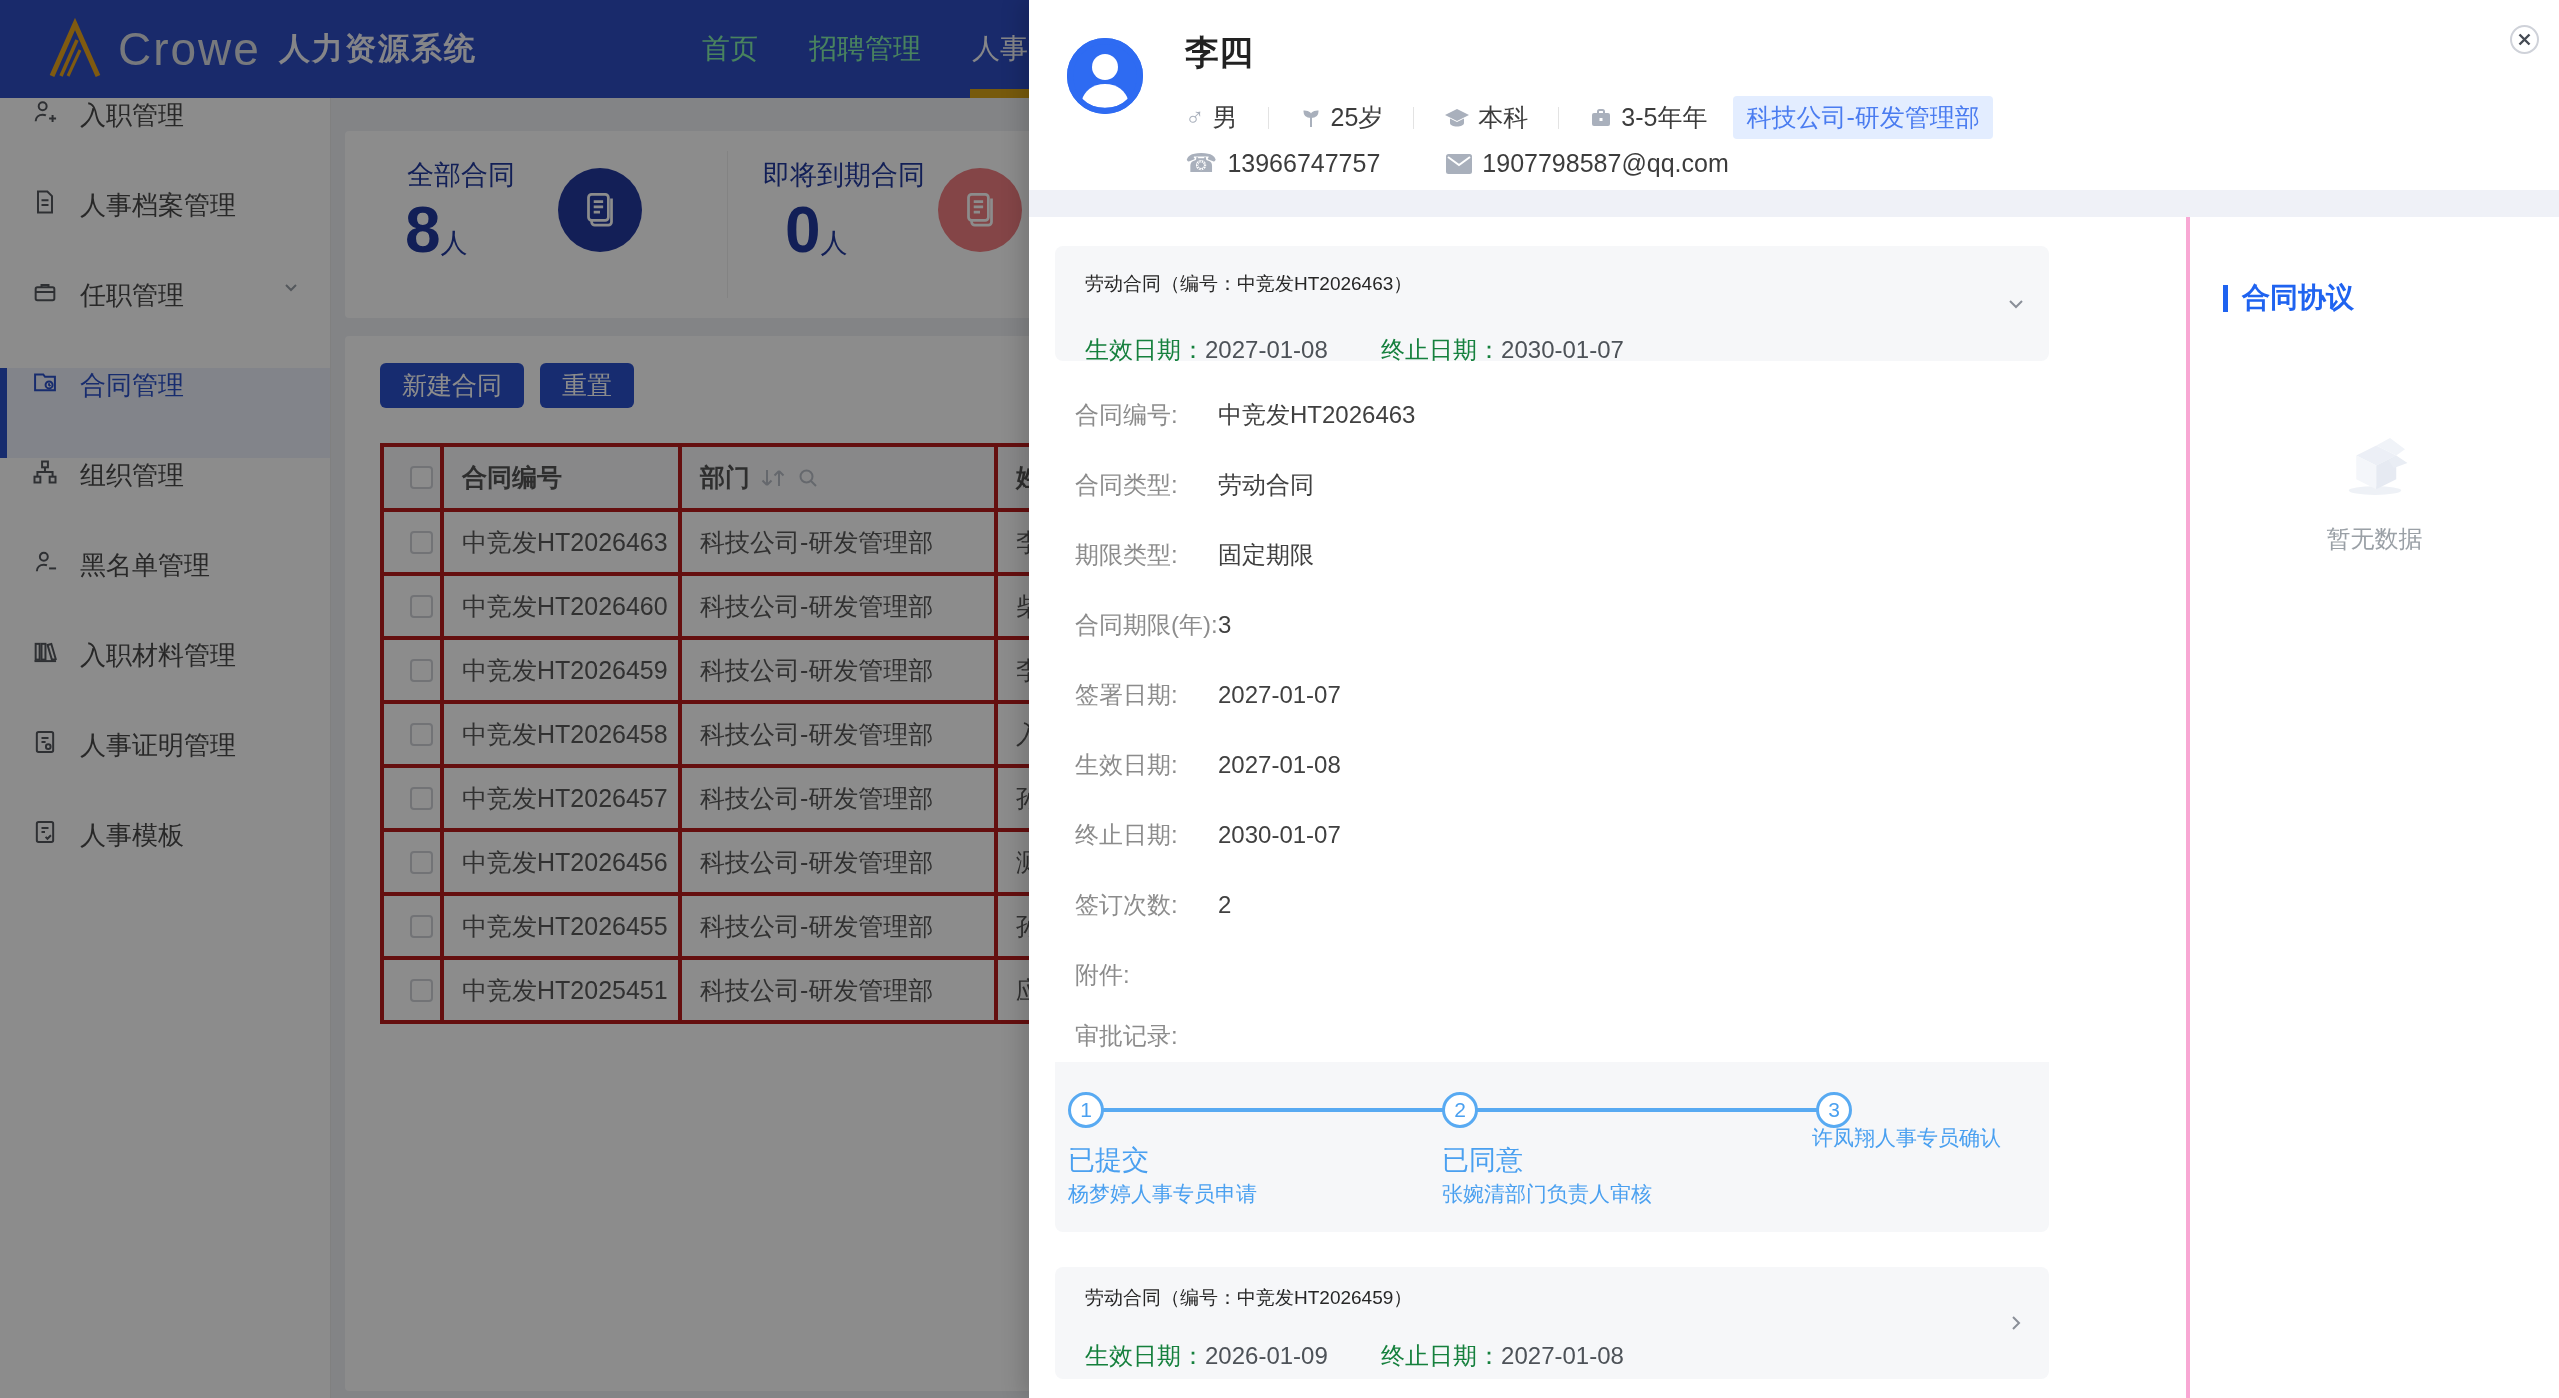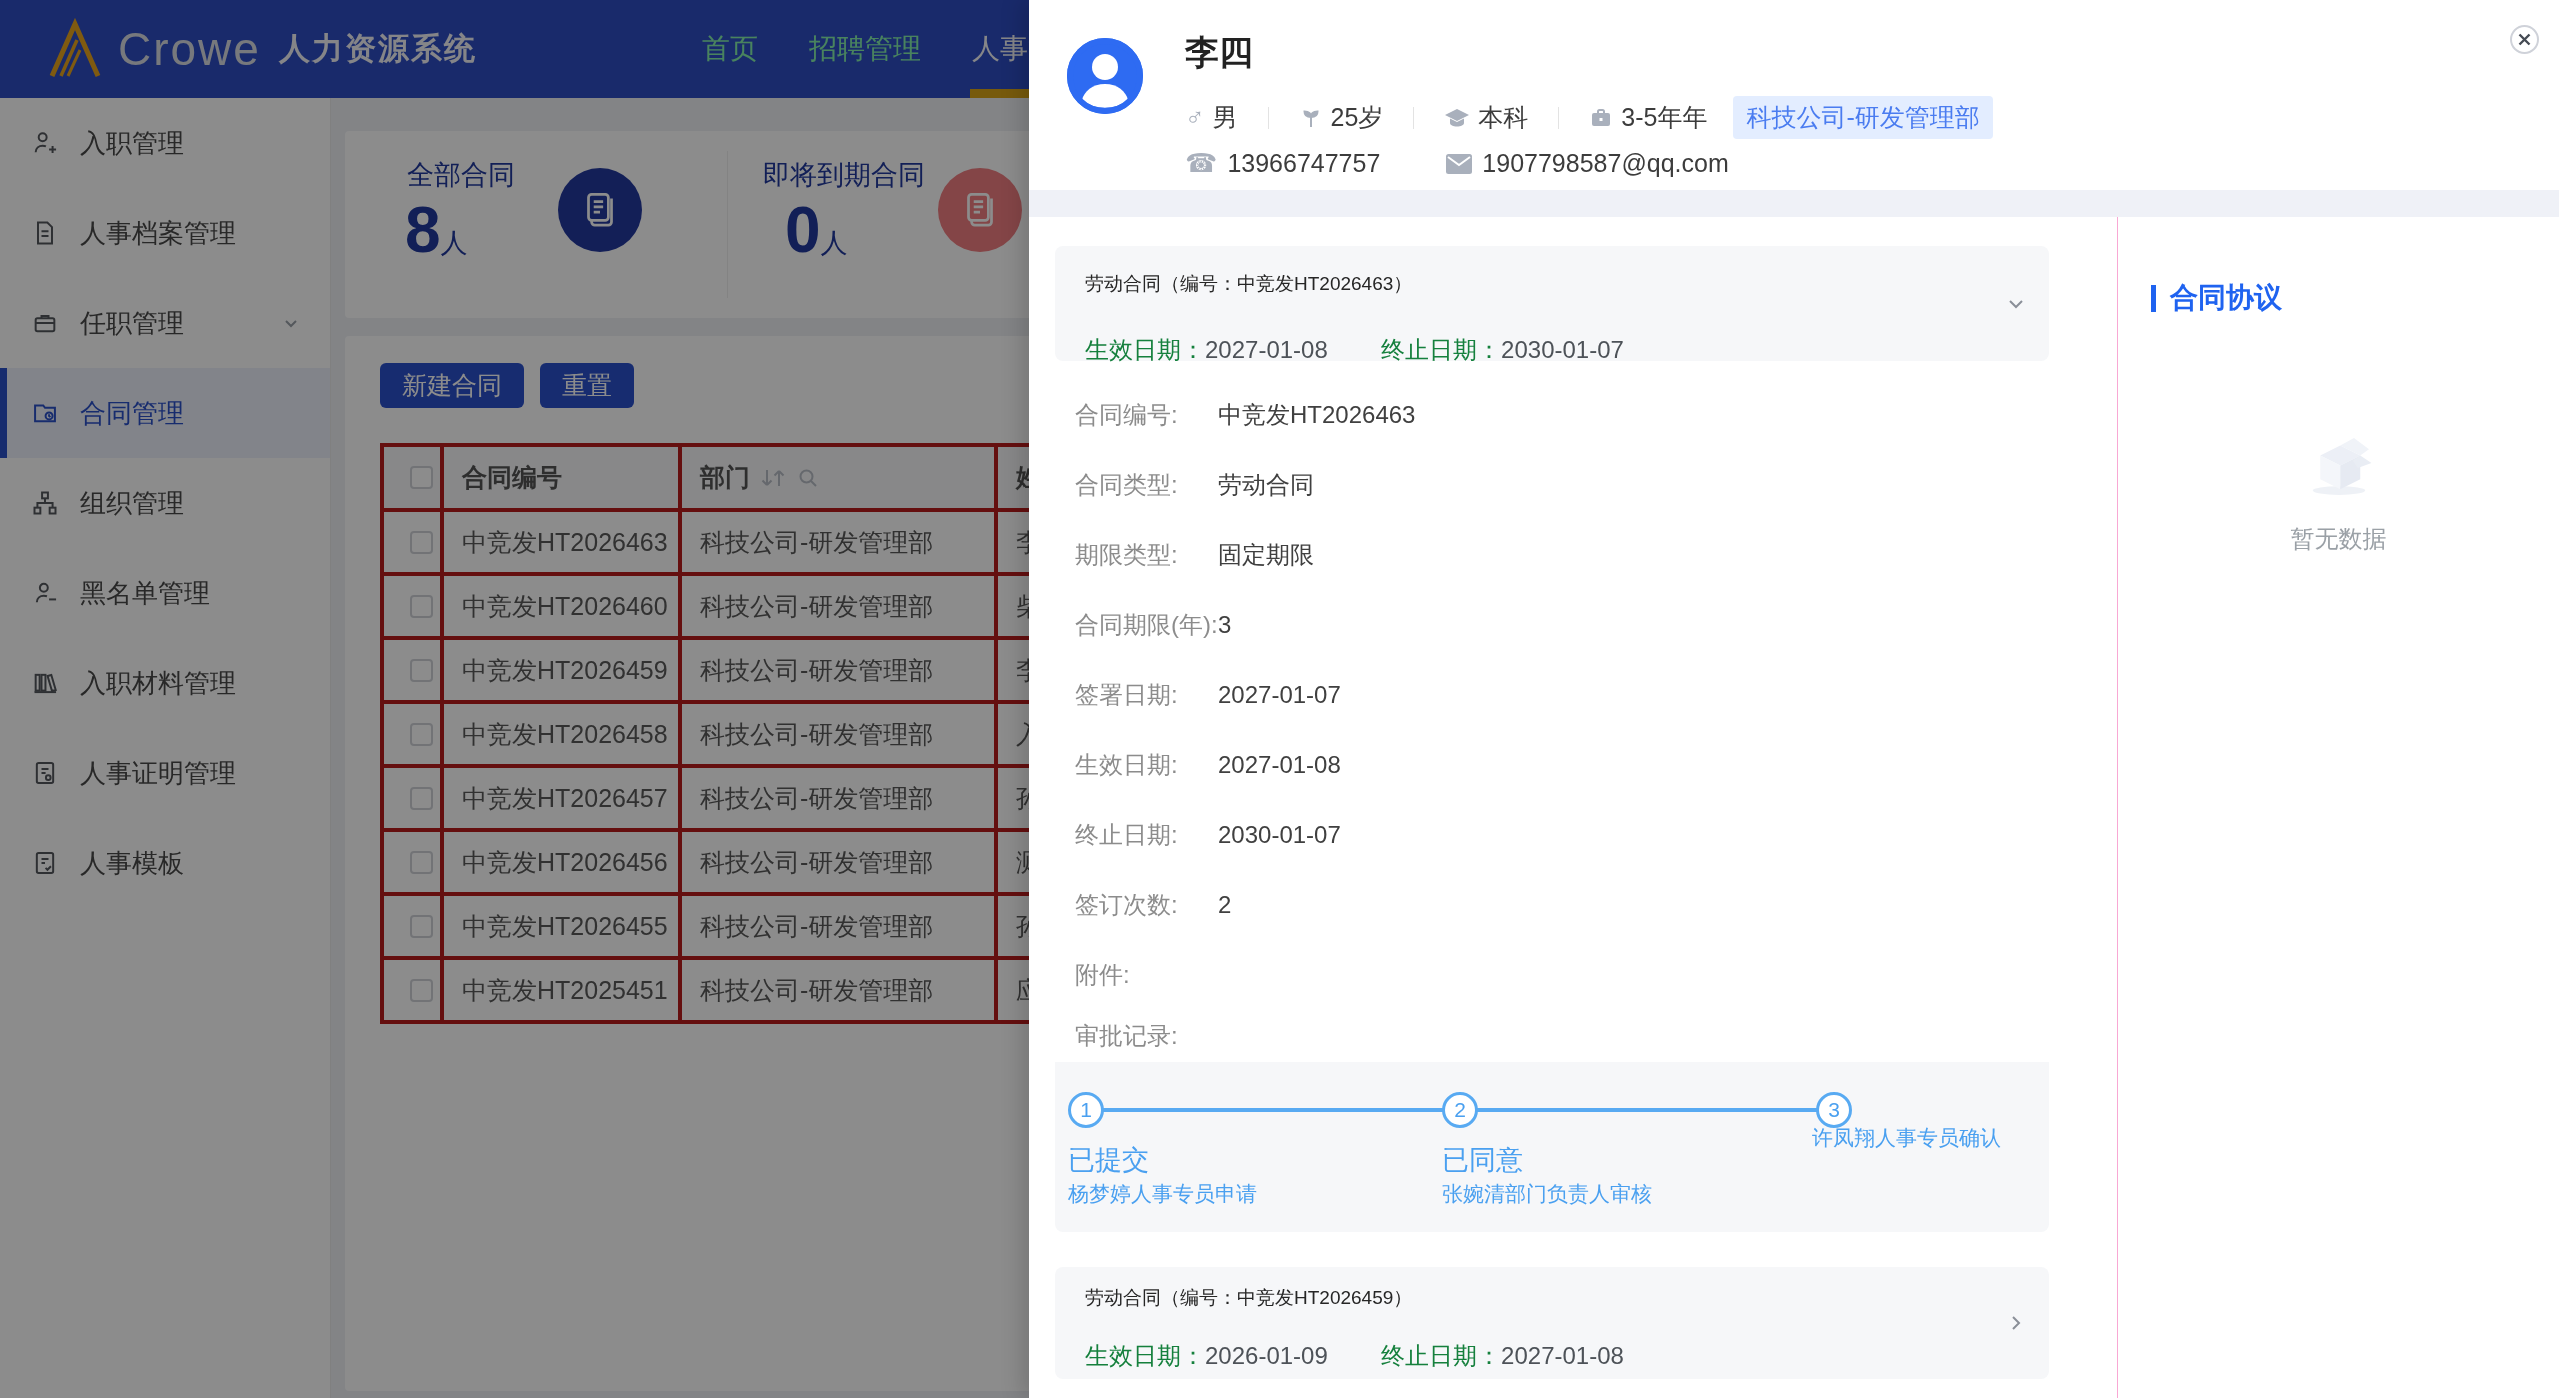--- a/index.html
+++ b/index.html
@@ -11,21 +11,21 @@
   .brand { display:flex; align-items:center; margin-left:46px; }
   .brand-name { font-size:46px; color:#d9dce4; letter-spacing:2px; margin-left:14px; }
   .brand-product { font-size:31px; color:#f2f3f7; font-weight:bold; margin-left:18px; letter-spacing:2px; }
   .nav { position:absolute; left:700px; top:0; height:98px; display:flex; gap:47px; }
   .nav-item { position:relative; height:98px; line-height:98px; font-size:28px; color:#86efac; cursor:pointer; padding:0 2px; }
   .nav-item.active { color:#f4f5f8; }
   .nav-item.active::after { content:""; position:absolute; left:0; right:-18px; bottom:0; height:9px; background:#d9a516; }
 
   
   .sidebar { position:absolute; left:0; top:98px; bottom:0; width:331px; background:#ffffff; border-right:1px solid #e9e9e9; }
-  .side-item { position:relative; height:90px; display:flex; align-items:center; padding-left:31px; color:#4a4a4a; font-size:26px; cursor:pointer; }
+  .side-item { position:relative; height:90px; display:flex; padding-left:31px; color:#4a4a4a; font-size:26px; cursor:pointer; }
   .side-item .s-icon { width:28px; height:28px; margin-right:21px; color:#55585e; flex:0 0 auto; }
   .side-item .chev { position:absolute; right:30px; width:18px; height:18px; color:#9aa0a8; }
   .side-item.active { background:#edf1fb; color:#2b50c9; }
   .side-item.active .s-icon { color:#2b50c9; }
   .side-item.active::before { content:""; position:absolute; left:0; top:0; bottom:0; width:7px; background:#2b50c9; }
 
   
   .stats-panel { position:absolute; left:345px; top:131px; width:2200px; height:187px; background:#fff; border-radius:4px; }
   .stat-label { position:absolute; font-size:27px; color:#223a9e; }
   .stat-num-row { position:absolute; color:#223a9e; }
@@ -56,21 +56,21 @@
   .meta-row { position:absolute; left:156px; top:96px; display:flex; align-items:center; font-size:25px; color:#3c3c3c; }
   .meta-item { display:flex; align-items:center; gap:8px; }
   .meta-icon { color:#a9b0bc; font-size:26px; display:flex; align-items:center; }
   .meta-sep { width:1px; height:22px; background:#e3e3e3; margin:0 30px; }
   .dept-tag { margin-left:26px; background:#e3edff; color:#4a7cf0; font-size:25px; padding:5px 13px; border-radius:4px; }
   .contact-row { position:absolute; left:156px; top:148px; display:flex; align-items:center; gap:66px; font-size:25px; color:#3c3c3c; }
   .contact-item { display:flex; align-items:center; gap:10px; }
   .close-btn { position:absolute; top:25px; right:20px; width:29px; height:29px; border:2px solid #cfd2d9; border-radius:50%; display:flex; align-items:center; justify-content:center; cursor:pointer; background:#fff; }
   .d-band { position:absolute; left:0; top:190px; width:100%; height:27px; background:#eff1f7; }
   .d-body { position:absolute; left:0; top:217px; bottom:0; width:1088px; overflow:hidden; }
-  .d-right { position:absolute; right:0; top:217px; bottom:0; width:442px; border-left:1px solid #f9a8d4; background:#fff; }
+  .d-right { position:absolute; right:0; top:217px; bottom:0; width:373px; border-left:4px solid #f9a8d4; background:#fff; }
 
   .card-hd { position:absolute; left:26px; width:994px; background:#f6f7f9; border-radius:8px; }
   .card-title { position:absolute; left:30px; top:25px; font-size:19px; color:#262626; font-weight:500; }
   .card-dates { position:absolute; left:30px; top:88px; font-size:24px; }
   .lab { color:#15803d; } .val { color:#4d5258; }
   .card-caret { position:absolute; right:22px; top:50%; margin-top:-11px; color:#8a8f98; }
 
   .fields { position:absolute; left:26px; top:163px; width:994px; }
   .f-row { height:70px; display:flex; align-items:center; padding-left:20px; font-size:24px; }
   .f-row.short { height:52px; }

